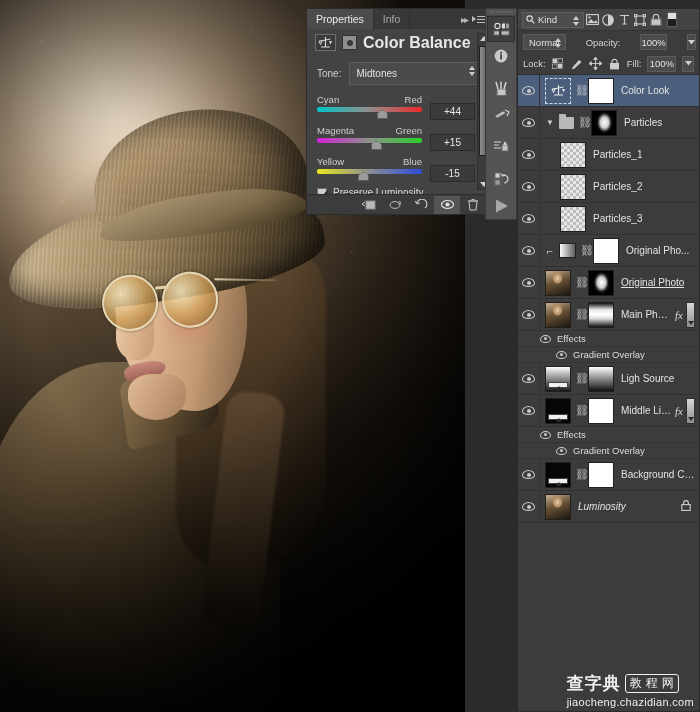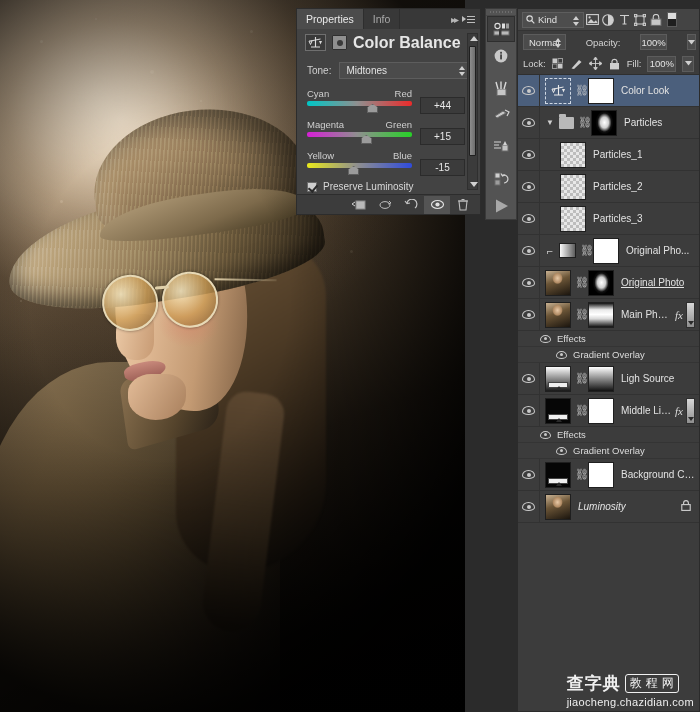--- a/index.html
+++ b/index.html
@@ -138,21 +138,21 @@
   .temple {
     position:absolute; left:120px; top:16px; width:62px; height:2px;
     background:linear-gradient(90deg,#ddcca6,rgba(221,204,166,0.15));
     transform:rotate(6deg);
   }
   .particles{ position:absolute; inset:0; pointer-events:none; }
   .p { position:absolute; background:rgba(255,243,220,0.55); border-radius:50%; }
 
   
   #properties {
-    position:absolute; left:296px; top:8px; width:185px; height:207px;
+    position:absolute; left:306px; top:8px; width:185px; height:207px;
     background:#434343; border:1px solid #2c2c2c;
     font-size:10px; color:#d4d4d4;
   }
   .tabbar { height:20px; background:#383838; display:flex; align-items:stretch; position:relative; }
   .tab { padding:0 9px; display:flex; align-items:center; font-size:10.5px; color:#a8a8a8; border-right:1px solid #2e2e2e;}
   .tab.active { background:#4c4c4c; color:#eaeaea; }
   .tabbar-right { margin-left:auto; display:flex; align-items:center; gap:5px; padding-right:5px; color:#b7b7b7; font-size:9px;}
   .dblarrow { letter-spacing:-2px; font-size:10px; }
   .menu-ico { display:inline-block; width:13px; height:10px; position:relative; }
   .menu-ico i { position:absolute; right:0; height:1px; background:#bdbdbd; display:block; }
@@ -170,21 +170,21 @@
   .cb-icon svg { display:block; }
   .mask-thumb-sm { width:15px; height:15px; background:#8f8f8f; border:1px solid #2f2f2f; border-radius:1px;
     display:flex; align-items:center; justify-content:center;}
   .mask-thumb-sm span{ width:6px; height:6px; border-radius:50%; background:#3a3a3a; display:block;}
   .prop-title { font-size:16px; color:#e6e6e6; font-weight:bold; }
 
   .prop-body { padding:6px 10px 0 10px; position:relative; }
   .row-tone { display:flex; align-items:center; gap:8px; margin-bottom:9px;}
   .row-tone label { font-size:10px; color:#d0d0d0;}
   .select {
-    flex:1; height:17px; background:#4b4b4b; border:1px solid #5d5d5d;
+    flex:1; height:23px; background:#4b4b4b; border:1px solid #5d5d5d;
     display:flex; align-items:center; padding:0 6px; font-size:10px; color:#e2e2e2;
     position:relative;
   }
   .spin { position:absolute; right:4px; top:3px; display:flex; flex-direction:column; gap:2px;}
   .spin b{ width:0;height:0;border-left:3px solid transparent;border-right:3px solid transparent;}
   .spin b:first-child{ border-bottom:4px solid #cfcfcf;}
   .spin b:last-child{ border-top:4px solid #cfcfcf;}
 
   .slider-block { display:flex; align-items:flex-start; gap:8px; margin-bottom:5px;}
   .slider-left { width:105px; }

